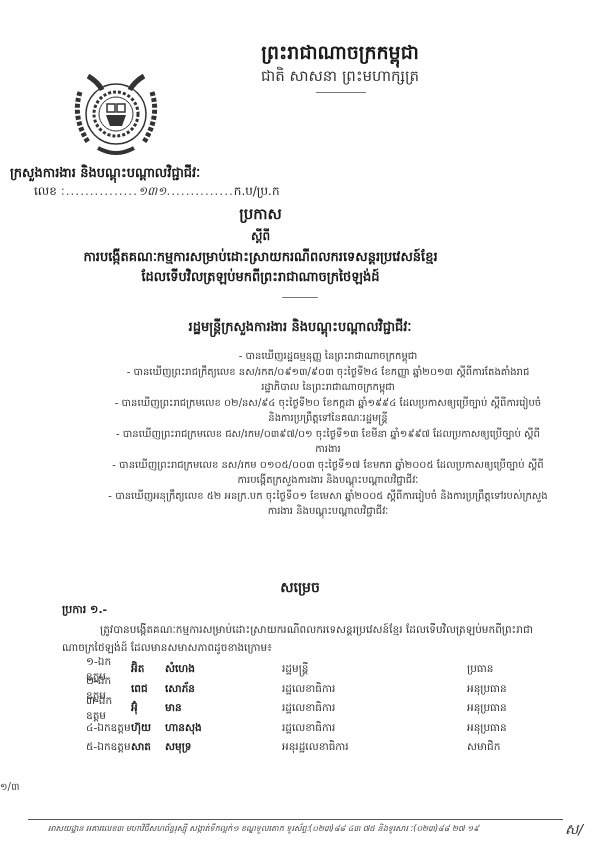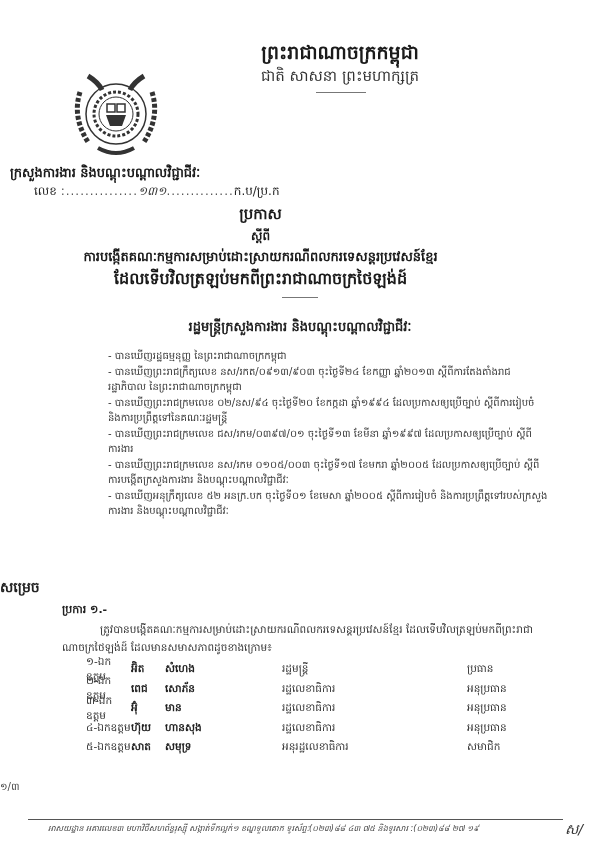--- a/index.html
+++ b/index.html
@@ -11,26 +11,26 @@
   .orn { height: 1px; background: #777; }
   .logo { left: 68px; top: 62px; width: 96px; height: 100px; }
   .ministry { left: 10px; top: 164px; font-weight: bold; font-size: 13px; color: #1a1a1a; }
   .refline { left: 34px; top: 183px; font-size: 12px; color: #222; text-align: right; }
   .refline .dots { letter-spacing: 1px; color: #555; }
   .refline .num { font-style: italic; color: #333; }
   .title { left: 0; width: 521px; text-align: center; font-weight: bold; color: #1a1a1a; }
   .t1 { top: 204px; font-size: 15px; }
   .t2 { top: 228px; font-size: 12px; }
   .t3 { top: 248px; font-size: 13px; }
-  .t4 { top: 268px; font-size: 16px; text-align: center; }
+  .t4 { top: 268px; font-size: 13px; text-align: center; }
   .divider { left: 282px; top: 297px; width: 36px; }
   .authority { left: 0; width: 600px; top: 318px; text-align: center; font-weight: bold; font-size: 13px; }
-  .considerations { left: 108px; top: 348px; width: 440px; font-size: 10px; line-height: 15.5px; color: #333; }
+  .considerations { left: 108px; top: 348px; width: 440px; font-size: 10px; line-height: 15.5px; color: #333; text-align: center; }
   .considerations .item { margin: 0; }
-  .decides { left: 0; width: 600px; top: 578px; font-weight: bold; font-size: 14px; }
+  .decides { left: 0; width: 600px; top: 578px; text-align: center; font-weight: bold; font-size: 14px; }
   .article { left: 62px; top: 602px; font-weight: bold; font-size: 11px; }
   .article-body { left: 62px; top: 620px; width: 480px; font-size: 10.5px; line-height: 18px; color: #333; text-indent: 38px; }
   .members { left: 86px; top: 660px; width: 470px; font-size: 10.5px; }
   .member-row { display: flex; height: 19.5px; align-items: center; }
   .m-idx { width: 45px; color: #333; }
   .m-first { width: 34px; font-weight: bold; }
   .m-last { width: 117px; font-weight: bold; }
   .m-pos { width: 185px; color: #333; }
   .m-role { color: #333; }
   .pageno { left: 0; width: 600px; top: 780px; text-align: left; font-size: 10px; color: #444; }

